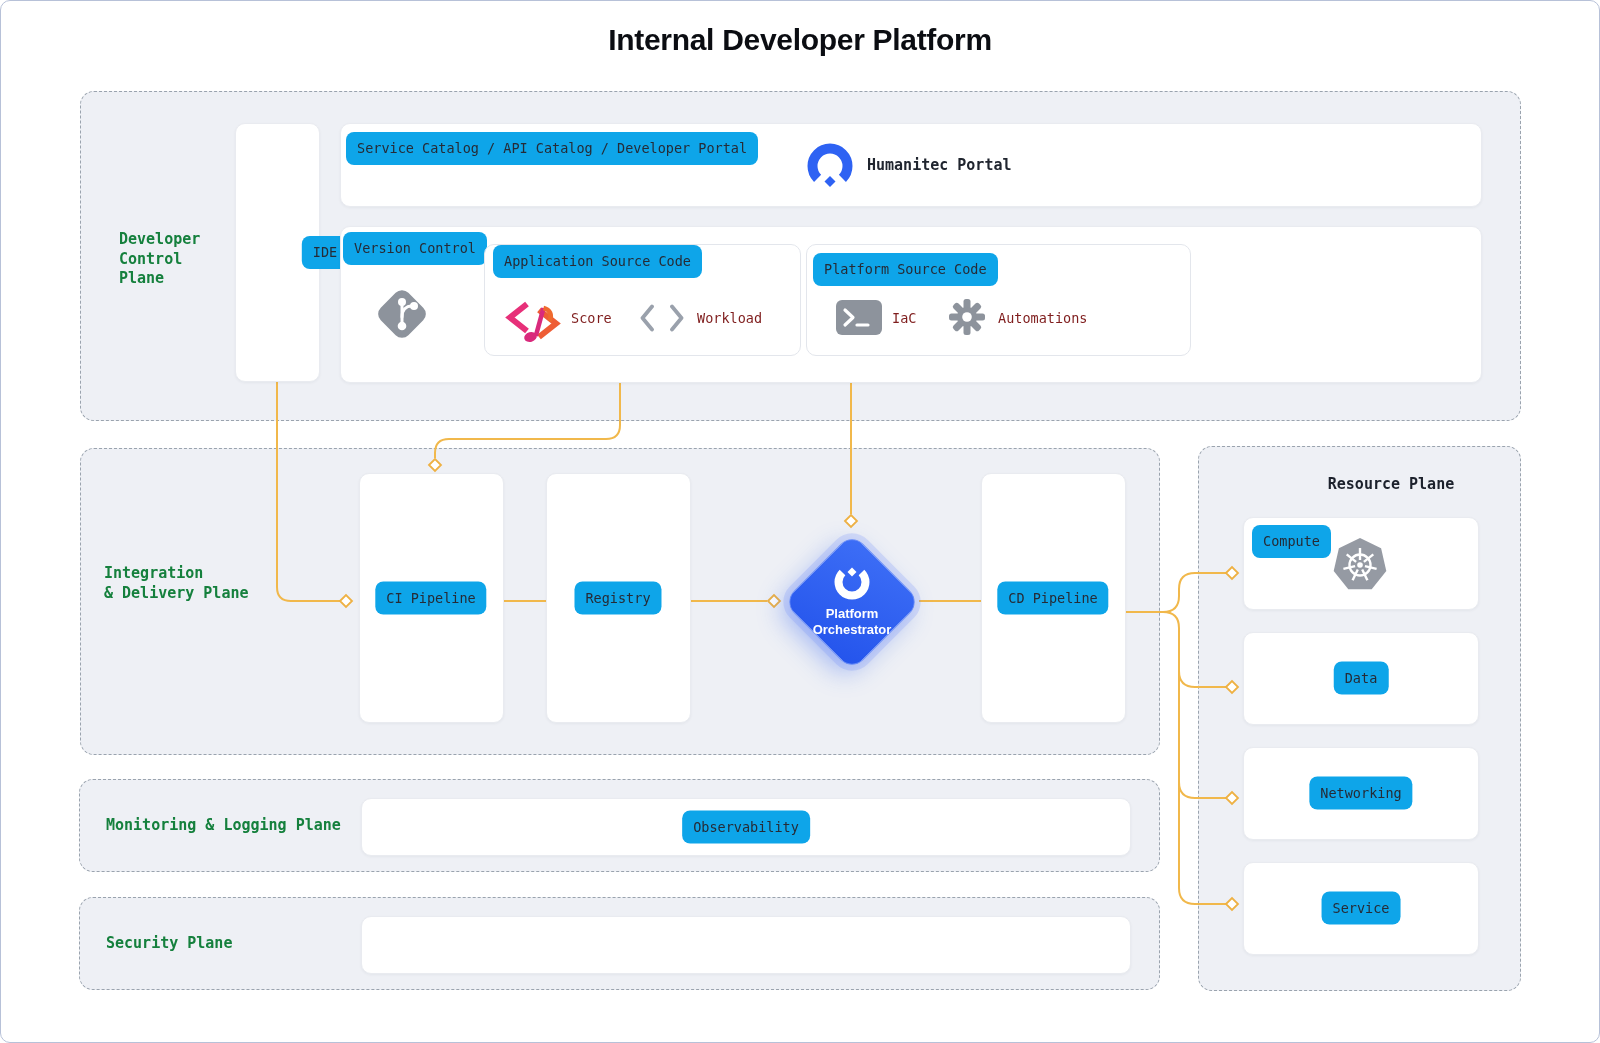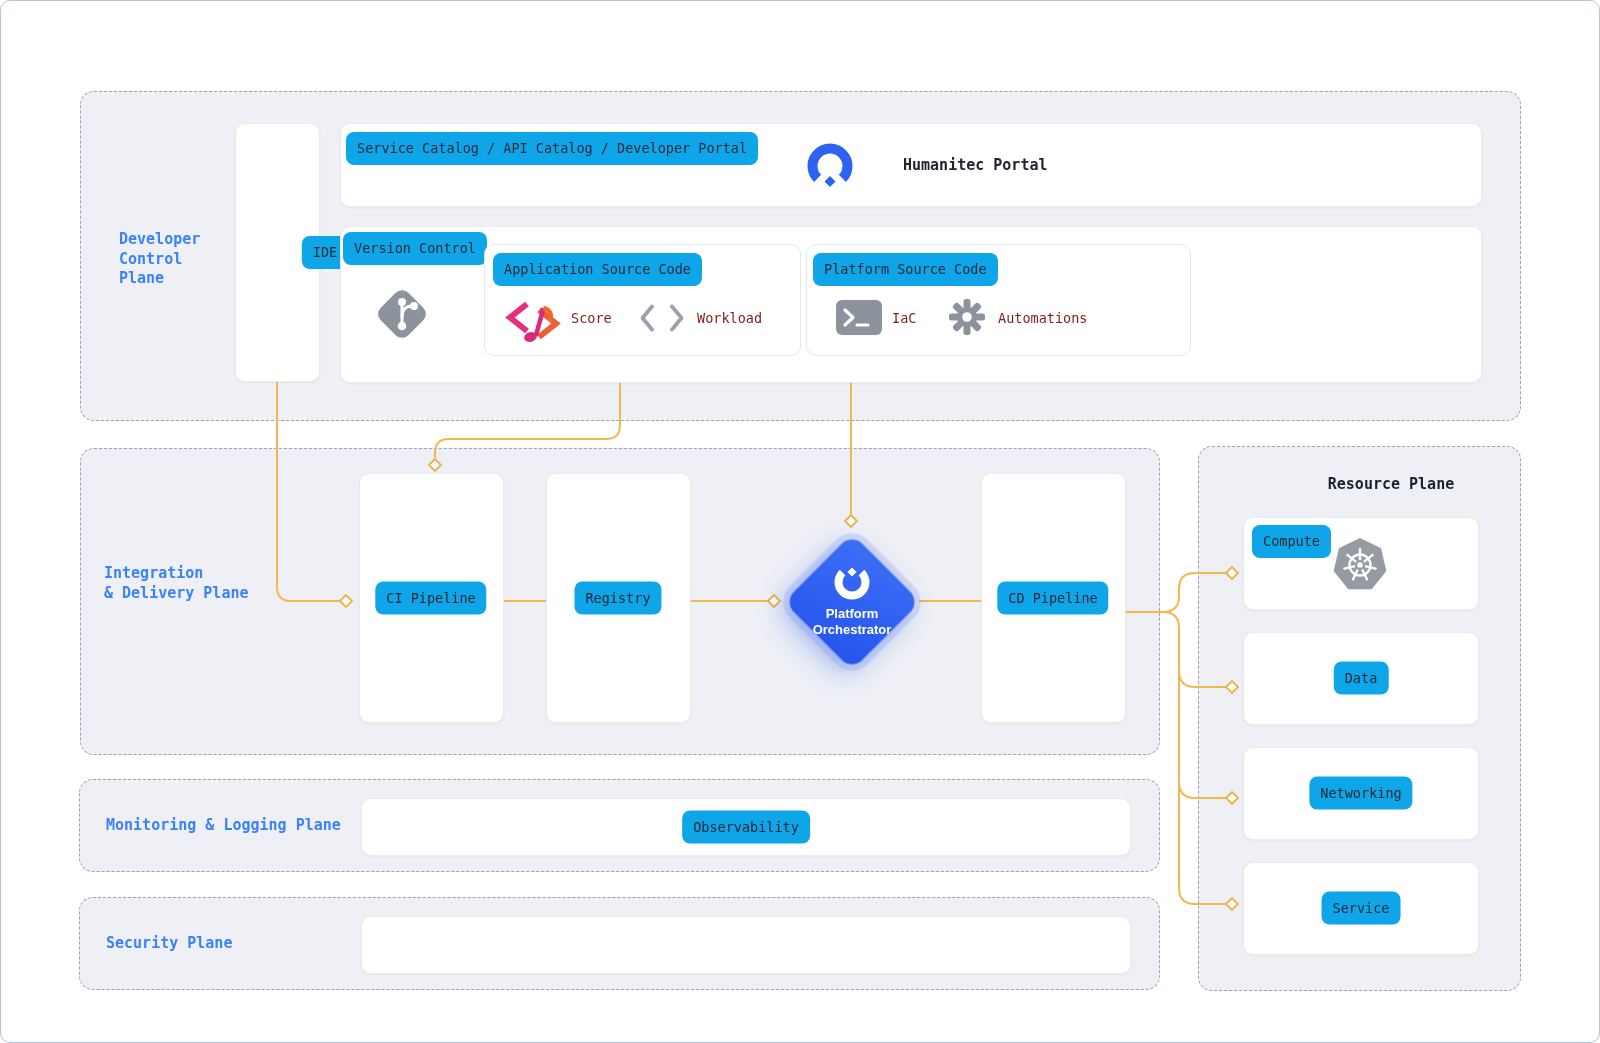--- a/index.html
+++ b/index.html
@@ -23,24 +23,24 @@
   .ibox{ 
     position:absolute;background:#ffffff;border:1px solid #e3e6ec;border-radius:10px;box-sizing:border-box;
   }
   .chip{
     position:absolute;background:#0ea5e9;border-radius:8px;height:33px;line-height:33px;
     padding:0 11px;font-size:13.5px;color:#262b36;white-space:nowrap;
   }
   .chip-c{transform:translate(-50%,-50%);}
   .chip-cx{transform:translateX(-50%);margin-left:48px;}
   .plane-label{
-    position:absolute;font-size:15px;font-weight:700;color:#3b82f6;line-height:19.5px;white-space:nowrap;
+    position:absolute;font-size:15px;font-weight:700;color:#15803d;line-height:19.5px;white-space:nowrap;
   }
   .icon-label{position:absolute;font-size:13.5px;color:#7f1d1d;white-space:nowrap;line-height:18px;}
-  .brand-label{position:absolute;font-size:15px;font-weight:700;color:#20252f;white-space:nowrap;line-height:18px;margin-left:36px;}
+  .brand-label{position:absolute;font-size:15px;font-weight:700;color:#20252f;white-space:nowrap;line-height:18px;}
   .abs{position:absolute;}
   svg.overlay{position:absolute;left:0;top:0;pointer-events:none;}
   .orch{
     position:absolute;left:802px;top:552px;width:96px;height:96px;border-radius:16px;
     background:linear-gradient(160deg,#3d6ef6 0%,#2454ec 100%);
     transform:rotate(45deg);
     border:1px solid #6388f7;
     box-shadow:0 0 0 6px rgba(112,142,250,.22), 0 10px 26px rgba(45,95,240,.40);
   }
   .orch-inner{
@@ -54,20 +54,21 @@
   .res-title{
     position:absolute;left:1197px;top:474px;width:386px;text-align:center;
     font-size:15px;font-weight:700;color:#1c212c;
   }
 </style>
 </head>
 <body>
 
 <div class="canvas">
 
+  <h1 class="title">Internal Developer Platform</h1>
 
   <div class="plane" style="left:79px;top:90px;width:1441px;height:330px"></div>
   <div class="plane" style="left:79px;top:447px;width:1080px;height:307px"></div>
   <div class="plane" style="left:1197px;top:445px;width:323px;height:545px"></div>
   <div class="plane" style="left:78px;top:778px;width:1081px;height:93px"></div>
   <div class="plane" style="left:78px;top:896px;width:1081px;height:93px"></div>
 
   <svg class="overlay" width="1600" height="1043" viewBox="0 0 1600 1043">
     <g fill="none" stroke="#f1b84b" stroke-width="2">
       <path d="M276 381 V586 Q276 600 290 600 H339"></path>
@@ -119,21 +120,21 @@
     <g stroke="#ffffff" stroke-width="3" fill="none" stroke-linecap="round">
       <line x1="28" y1="17" x2="28" y2="39"></line>
       <path d="M28 31 C28 24 32 20 38 20"></path>
     </g>
     <circle cx="28" cy="16" r="4" fill="#ffffff"></circle>
     <circle cx="28" cy="40" r="4.3" fill="#ffffff"></circle>
     <circle cx="40" cy="20" r="4" fill="#ffffff"></circle>
   </svg>
 
   <div class="ibox" style="left:483px;top:243px;width:317px;height:112px"></div>
-  <div class="chip" style="left:492px;top:252px">Application Source Code</div>
+  <div class="chip" style="left:492px;top:244px">Application Source Code</div>
   <svg class="abs" style="left:502px;top:294px" width="60" height="50" viewBox="0 0 60 50">
     <path d="M24 9 L7 22.5 L24 36" stroke="#e73079" stroke-width="6" fill="none"></path>
     <path d="M36 15 L53 28.5 L36 42" stroke="#ee5d35" stroke-width="6" fill="none"></path>
     <path d="M32.8 41 L40.5 13" stroke="#d92a7c" stroke-width="4.6" fill="none"></path>
     <path d="M40.5 13 C47 14.5 49.5 20 46.5 26" stroke="#ef6a2e" stroke-width="4.6" fill="none"></path>
     <ellipse cx="27.5" cy="42" rx="6.4" ry="4.8" fill="#d92a7c" transform="rotate(-15 27.5 42)"></ellipse>
   </svg>
   <div class="icon-label" style="left:570px;top:308px">Score</div>
   <svg class="abs" style="left:638px;top:303px" width="46" height="28" viewBox="0 0 46 28">
     <g stroke="#9aa1ac" stroke-width="3.8" fill="none" stroke-linecap="round" stroke-linejoin="round">

